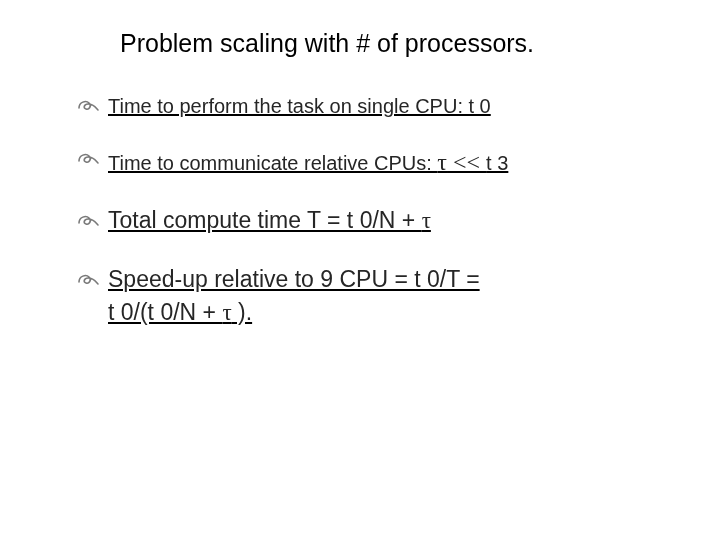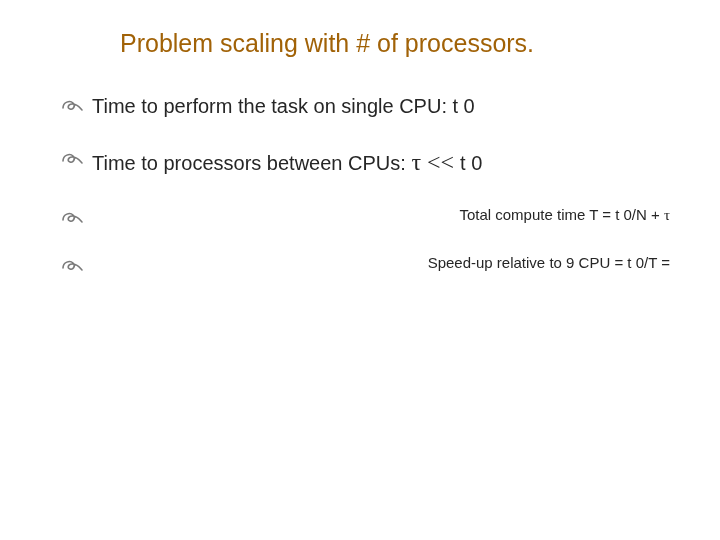--- a/index.html
+++ b/index.html
@@ -12,44 +12,44 @@
     overflow: hidden;
   }
   .slide {
     box-sizing: border-box;
     width: 720px;
     height: 540px;
     padding: 18px 50px 20px 62px;
     position: relative;
   }
   .title {
-    color: #a16207;
+    color: #000000;
     font-size: 25px;
     font-weight: 400;
     line-height: 1.25;
     text-align: left;
     margin: 10px 0 34px 58px;
   }
   .bullets {
     list-style: none;
     padding: 0;
-    margin: 0;
+    margin: 16px;
+    text-decoration: underline;
   }
   .bullets > li {
     position: relative;
     padding-left: 30px;
     margin-bottom: 26px;
     color: #262626;
     font-size: 20px;
     line-height: 1.35;
   }
   .bullets > li.big {
-    font-size: 15px;
+    font-size: 23px;
     margin-bottom: 28px;
-    text-align: right;
   }
   .bullets > li::before {
     content: "";
     position: absolute;
     left: 0;
     top: 4px;
     width: 22px;
     height: 18px;
   }
   .bullet-icon {
@@ -90,36 +90,39 @@
       <span>Time to perform the task on single CPU: t 0</span>
     </li>
 
 
     <li>
       <span class="bullet-icon">
         <svg viewBox="0 0 24 20">
             <path d="M3 13 C3 7,10 5,13 8 C16 11,13 15,10 14 C7 13,8 9,12 9 C18 9,20 13,22 15"></path>
           </svg>
       </span>
-      <span>Time to processors between CPUs: </span><span class="sym" style="font-size:24px">τ</span><span class="sym" style="font-size:24px"> &lt;&lt; </span><span>t 0</span>
+      <span>Time to communicate relative CPUs: </span><span class="sym" style="font-size:24px">τ</span><span class="sym" style="font-size:24px"> &lt;&lt; </span><span>t 3</span>
     </li>
 
     <li class="big">
       <span class="bullet-icon">
         <svg viewBox="0 0 24 20">
             <path d="M3 13 C3 7,10 5,13 8 C16 11,13 15,10 14 C7 13,8 9,12 9 C18 9,20 13,22 15"></path>
           </svg>
       </span>
       <span>Total compute time T = t 0/N + </span><span class="sym">τ</span>
     </li>
 
     <li class="big">
       <span class="bullet-icon">
         <svg viewBox="0 0 24 20">
             <path d="M3 13 C3 7,10 5,13 8 C16 11,13 15,10 14 C7 13,8 9,12 9 C18 9,20 13,22 15"></path>
           </svg>
       </span>
       <span>Speed-up relative to 9 CPU = t 0/T =</span>
+      <span class="indent">
+        <span>t 0/(t 0/N + </span><span class="sym">τ</span><span> ).</span>
+      </span>
     </li>
 
   </ul>
 
 </div>
 
 </body></html>

